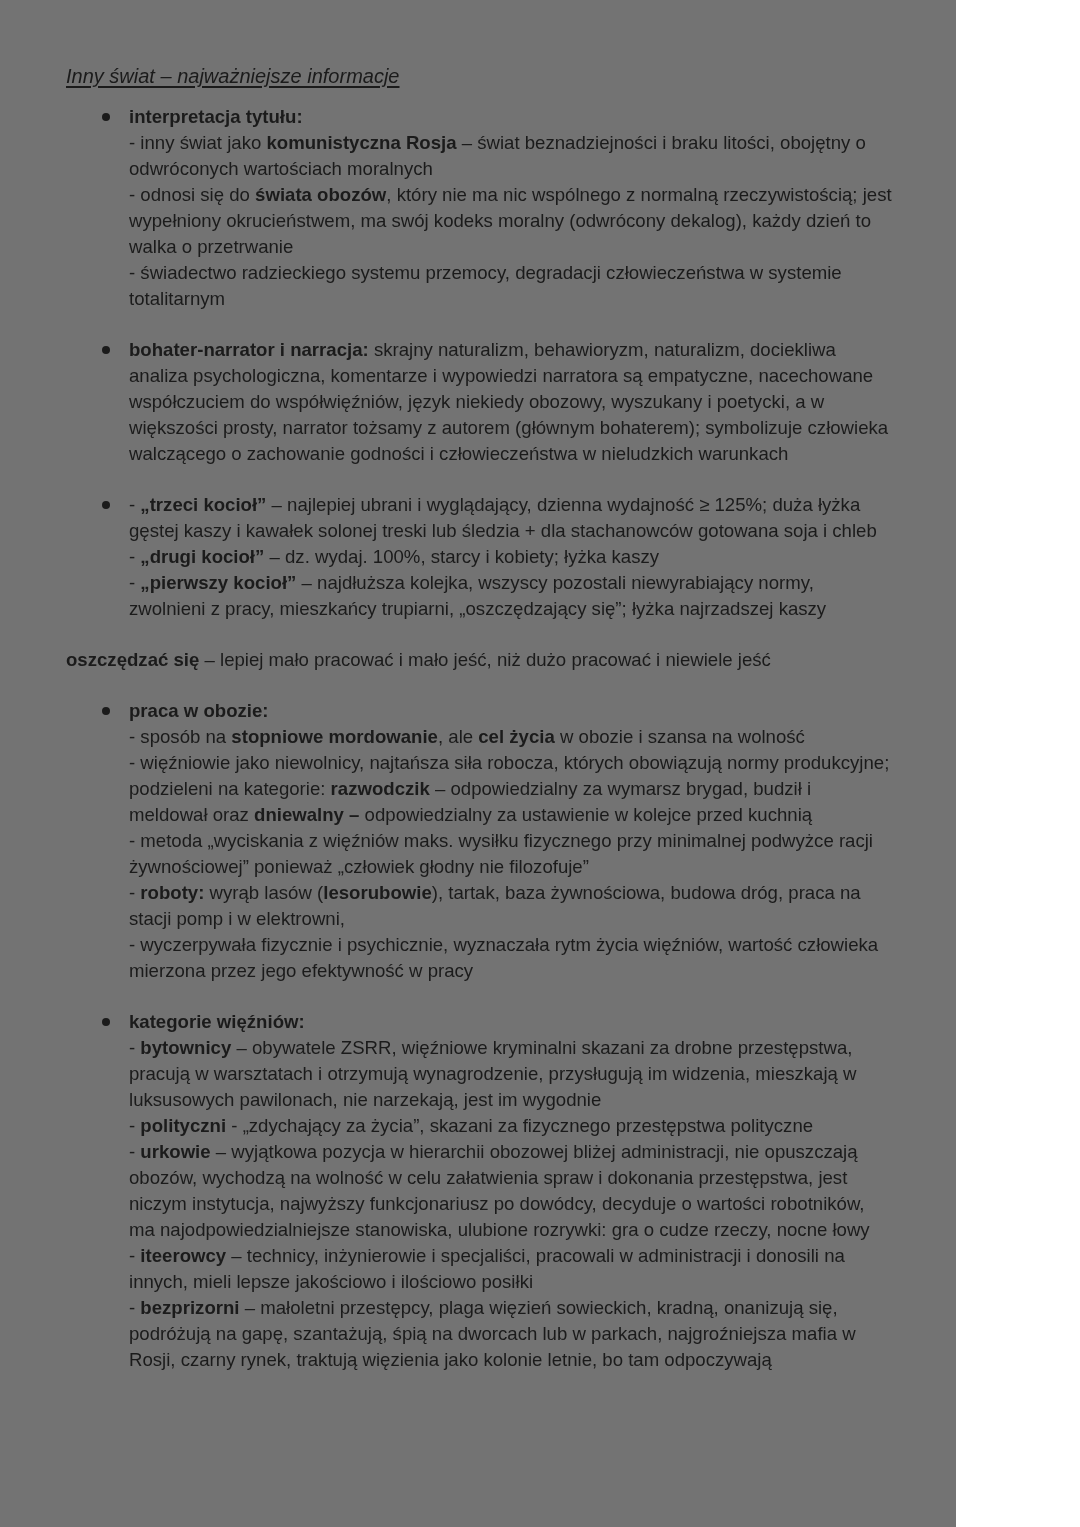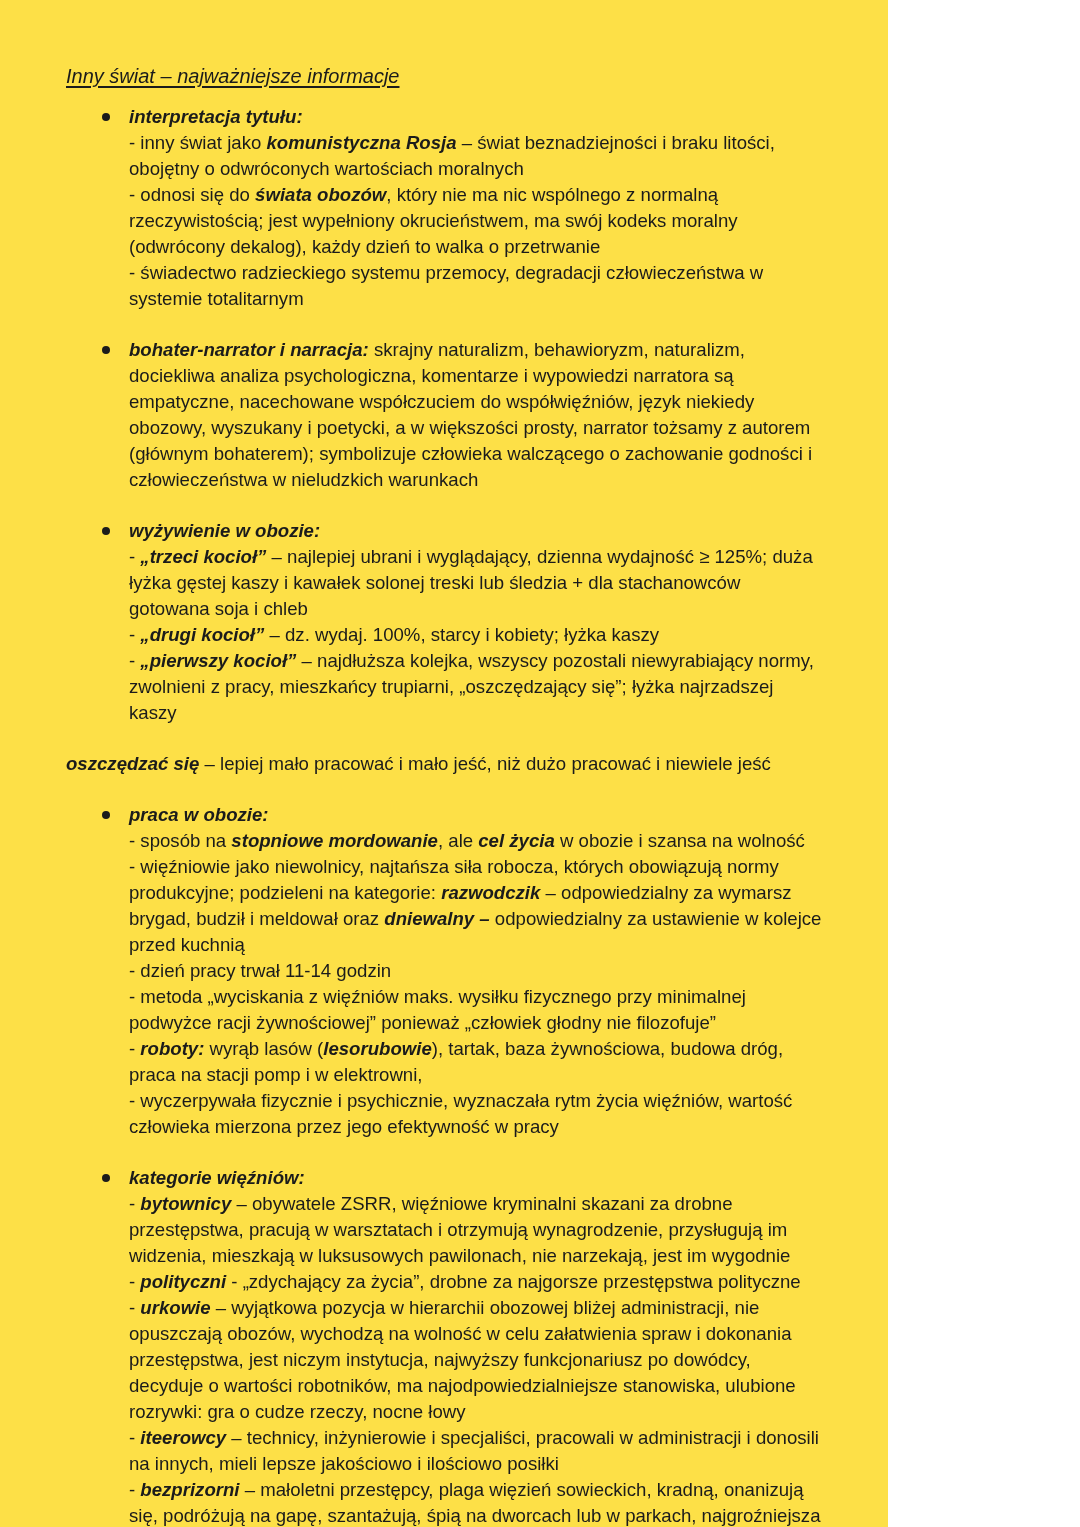--- a/index.html
+++ b/index.html
@@ -2,25 +2,25 @@
 <html lang="pl"><head>
 <meta charset="utf-8">
 <style>
   html, body {
     margin: 0;
     padding: 0;
     background: #ffffff;
   }
   .page {
     position: relative;
-    width: 888px;
+    width: 956px;
     height: 1527px;
     box-sizing: border-box;
     padding: 63px 64px 0 66px;
-    background: #fde047;
+    background: #737373;
     color: #1b1b1b;
     font-family: "Liberation Sans", sans-serif;
     font-size: 18.6px;
     line-height: 26px;
     overflow: hidden;
   }
   .title {
     margin: 0 0 15px 0;
     font-size: 20px;
     line-height: 26px;
@@ -43,21 +43,20 @@
     width: 8px;
     height: 8px;
     border-radius: 50%;
     background: #1b1b1b;
   }
   .para {
     margin: 0;
   }
   .b {
     font-weight: 700;
-    font-style: italic;
   }
 </style>
 </head>
 <body>
 
 <main class="page">
   <h1 class="title">Inny świat – najważniejsze informacje</h1>
   <div id="blocks">
       <div class="block bullet">
         <span class="dot"></span>
@@ -65,41 +64,39 @@
         <div class="para"><span>- inny świat jako </span><span class="b">komunistyczna Rosja</span><span> – świat beznadziejności i braku litości, obojętny o odwróconych wartościach moralnych</span></div>
         <div class="para"><span>- odnosi się do </span><span class="b">świata obozów</span><span>, który nie ma nic wspólnego z normalną rzeczywistością; jest wypełniony okrucieństwem, ma swój kodeks moralny (odwrócony dekalog), każdy dzień to walka o przetrwanie</span></div>
         <div class="para"><span>- świadectwo radzieckiego systemu przemocy, degradacji człowieczeństwa w systemie totalitarnym</span></div>
       </div>
       <div class="block bullet">
         <span class="dot"></span>
         <div class="para"><span class="b">bohater-narrator i narracja:</span><span> skrajny naturalizm, behawioryzm, naturalizm, dociekliwa analiza psychologiczna, komentarze i wypowiedzi narratora są empatyczne, nacechowane współczuciem do współwięźniów, język niekiedy obozowy, wyszukany i poetycki, a w większości prosty, narrator tożsamy z autorem (głównym bohaterem); symbolizuje człowieka walczącego o zachowanie godności i człowieczeństwa w nieludzkich warunkach</span></div>
       </div>
       <div class="block bullet">
         <span class="dot"></span>
-        <div class="para"><span class="b">wyżywienie w obozie:</span></div>
         <div class="para"><span>- </span><span class="b">„trzeci kocioł”</span><span> – najlepiej ubrani i wyglądający, dzienna wydajność ≥ 125%; duża łyżka gęstej kaszy i kawałek solonej treski lub śledzia + dla stachanowców gotowana soja i chleb</span></div>
         <div class="para"><span>- </span><span class="b">„drugi kocioł”</span><span> – dz. wydaj. 100%, starcy i kobiety; łyżka kaszy</span></div>
         <div class="para"><span>- </span><span class="b">„pierwszy kocioł”</span><span> – najdłuższa kolejka, wszyscy pozostali niewyrabiający normy, zwolnieni z pracy, mieszkańcy trupiarni, „oszczędzający się”; łyżka najrzadszej kaszy</span></div>
       </div>
       <div class="block plain">
         <div class="para"><span class="b">oszczędzać się</span><span> – lepiej mało pracować i mało jeść, niż dużo pracować i niewiele jeść</span></div>
       </div>
       <div class="block bullet">
         <span class="dot"></span>
         <div class="para"><span class="b">praca w obozie:</span></div>
         <div class="para"><span>- sposób na </span><span class="b">stopniowe mordowanie</span><span>, ale </span><span class="b">cel życia</span><span> w obozie i szansa na wolność</span></div>
         <div class="para"><span>- więźniowie jako niewolnicy, najtańsza siła robocza, których obowiązują normy produkcyjne; podzieleni na kategorie: </span><span class="b">razwodczik</span><span> – odpowiedzialny za wymarsz brygad, budził i meldował oraz </span><span class="b">dniewalny –</span><span> odpowiedzialny za ustawienie w kolejce przed kuchnią</span></div>
-        <div class="para"><span>- dzień pracy trwał 11-14 godzin</span></div>
         <div class="para"><span>- metoda „wyciskania z więźniów maks. wysiłku fizycznego przy minimalnej podwyżce racji żywnościowej” ponieważ „człowiek głodny nie filozofuje”</span></div>
         <div class="para"><span>- </span><span class="b">roboty:</span><span> wyrąb lasów (</span><span class="b">lesorubowie</span><span>), tartak, baza żywnościowa, budowa dróg, praca na stacji pomp i w elektrowni,</span></div>
         <div class="para"><span>- wyczerpywała fizycznie i psychicznie, wyznaczała rytm życia więźniów, wartość człowieka mierzona przez jego efektywność w pracy</span></div>
       </div>
       <div class="block bullet">
         <span class="dot"></span>
         <div class="para"><span class="b">kategorie więźniów:</span></div>
         <div class="para"><span>- </span><span class="b">bytownicy</span><span> – obywatele ZSRR, więźniowe kryminalni skazani za drobne przestępstwa, pracują w warsztatach i otrzymują wynagrodzenie, przysługują im widzenia, mieszkają w luksusowych pawilonach, nie narzekają, jest im wygodnie</span></div>
-        <div class="para"><span>- </span><span class="b">polityczni</span><span> - „zdychający za życia”, drobne za najgorsze przestępstwa polityczne</span></div>
+        <div class="para"><span>- </span><span class="b">polityczni</span><span> - „zdychający za życia”, skazani za fizycznego przestępstwa polityczne</span></div>
         <div class="para"><span>- </span><span class="b">urkowie</span><span> – wyjątkowa pozycja w hierarchii obozowej bliżej administracji, nie opuszczają obozów, wychodzą na wolność w celu załatwienia spraw i dokonania przestępstwa, jest niczym instytucja, najwyższy funkcjonariusz po dowódcy, decyduje o wartości robotników, ma najodpowiedzialniejsze stanowiska, ulubione rozrywki: gra o cudze rzeczy, nocne łowy</span></div>
         <div class="para"><span>- </span><span class="b">iteerowcy</span><span> – technicy, inżynierowie i specjaliści, pracowali w administracji i donosili na innych, mieli lepsze jakościowo i ilościowo posiłki</span></div>
         <div class="para"><span>- </span><span class="b">bezprizorni</span><span> – małoletni przestępcy, plaga więzień sowieckich, kradną, onanizują się, podróżują na gapę, szantażują, śpią na dworcach lub w parkach, najgroźniejsza mafia w Rosji, czarny rynek, traktują więzienia jako kolonie letnie, bo tam odpoczywają</span></div>
       </div>
     </div>
 </main>
 
 </body></html>

